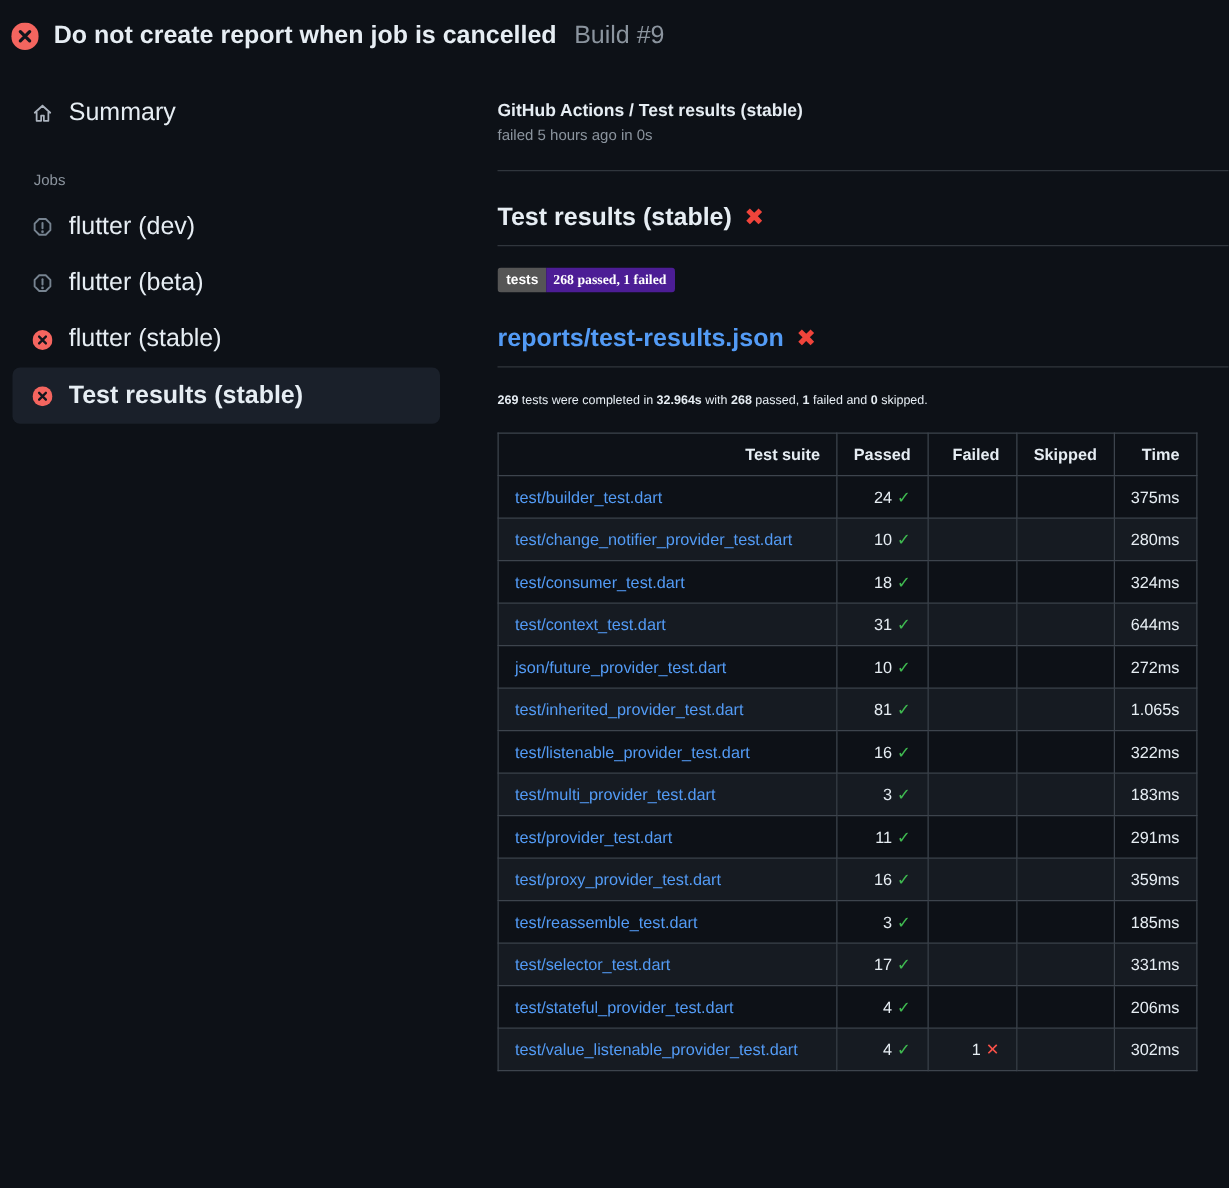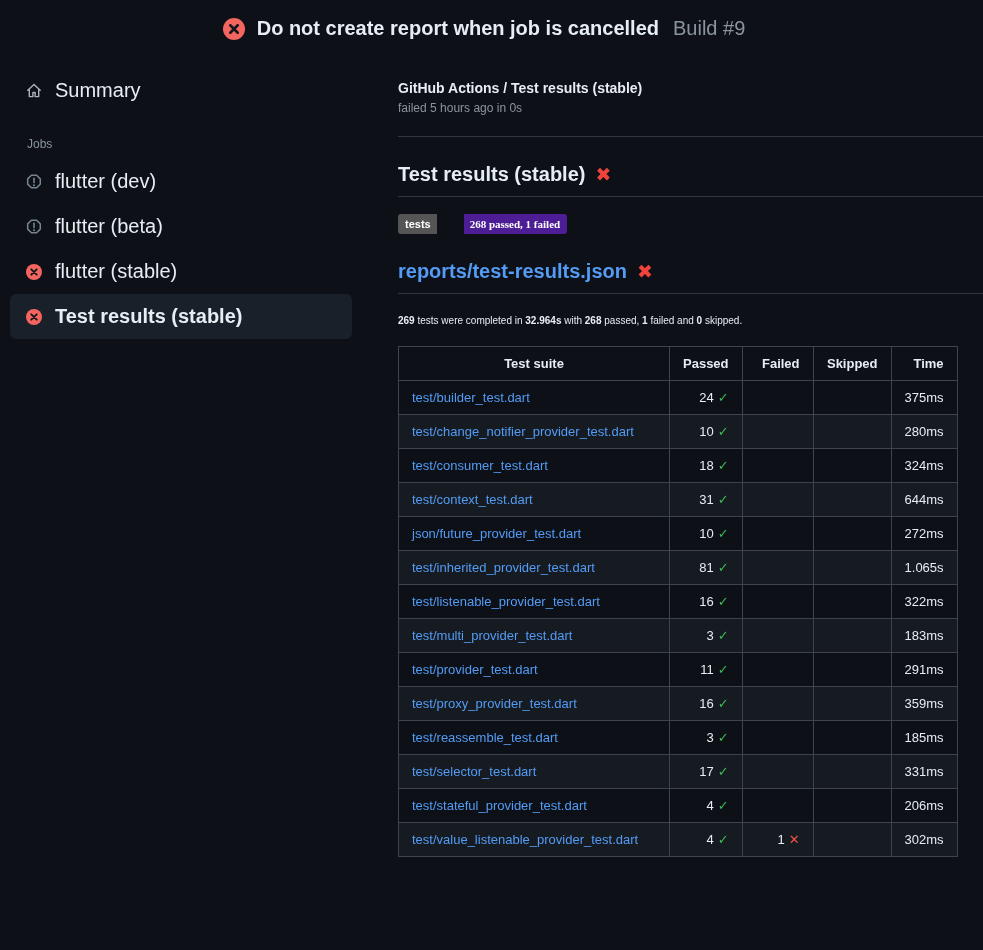--- a/index.html
+++ b/index.html
@@ -5,21 +5,21 @@
   * { box-sizing: border-box; }
   html, body { margin: 0; padding: 0; }
   body {
     width: 983px; height: 950px; overflow: hidden;
     background: #0d1117; color: #e6edf3;
     font-family: "Liberation Sans", "DejaVu Sans", sans-serif;
   }
   a { color: #539bf5; text-decoration: none; }
 
   
-  .app-header { display: flex; align-items: center; gap: 12px; padding: 15px 24px 8px 9px; justify-content: center; }
+  .app-header { display: flex; align-items: center; gap: 12px; padding: 15px 24px 8px 9px; }
   .app-title { font-size: 20px; font-weight: 700; line-height: 27px; }
   .build-no { font-size: 20px; font-weight: 400; color: #8b949e; margin-left: 2px; }
 
   
   .layout { display: flex; align-items: flex-start; }
   .sidebar { width: 380px; flex: none; padding: 18px 28px 0 10px; }
   .main { flex: 1; min-width: 0; padding: 30px 0 0 18px; }
 
   
   .side-item {
@@ -37,35 +37,35 @@
   .divider { border-bottom: 1px solid #30363d; margin-top: 21px; }
 
   h2.section {
     display: flex; align-items: center; gap: 10px;
     font-size: 20px; font-weight: 700; margin: 26px 0 0 0;
     padding-bottom: 10px; border-bottom: 1px solid #30363d;
   }
   .cross-mark { color: #f0443b; font-weight: 700; font-size: 19px; line-height: 1; }
 
   .badge { display: inline-flex; margin-top: 17px; border-radius: 3px; overflow: hidden;
-           font-size: 11px; font-weight: 600; line-height: 1; color: #fff; gap: 27px; }
+           font-size: 11px; font-weight: 600; line-height: 1; color: #fff; }
   .badge .b-label { padding: 5px 6px 4px 7px; }
   .badge .b-value { padding: 5px 7px 4px 6px; }
 
   .summary-line { font-size: 10px; margin: 21px 0 0 0; color: #e6edf3; }
   .summary-line b { font-weight: 700; }
 
   
   table.results { border-collapse: collapse; margin-top: 20px; table-layout: fixed; font-size: 13px; }
   table.results th, table.results td {
     border: 1px solid #3d444d; padding: 7px 13px; line-height: 19px;
     white-space: nowrap; overflow: hidden;
   }
   table.results th { font-weight: 700; text-align: right; }
-  table.results th.suite { text-align: center; }
+  table.results th.suite { text-align: right; }
   table.results td.num { text-align: right; }
   table.results tbody tr:nth-child(even) { background: #161b22; }
   .check { color: #3fb950; font-weight: 700; margin-left: 4px; }
   .cross { color: #f85149; font-weight: 700; margin-left: 4px; }
   .col-suite { width: 271px; } .col-passed { width: 68px; } .col-failed { width: 71px; }
   .col-skipped { width: 78px; } .col-time { width: 66px; }
 </style>
 </head>
 <body>
 

